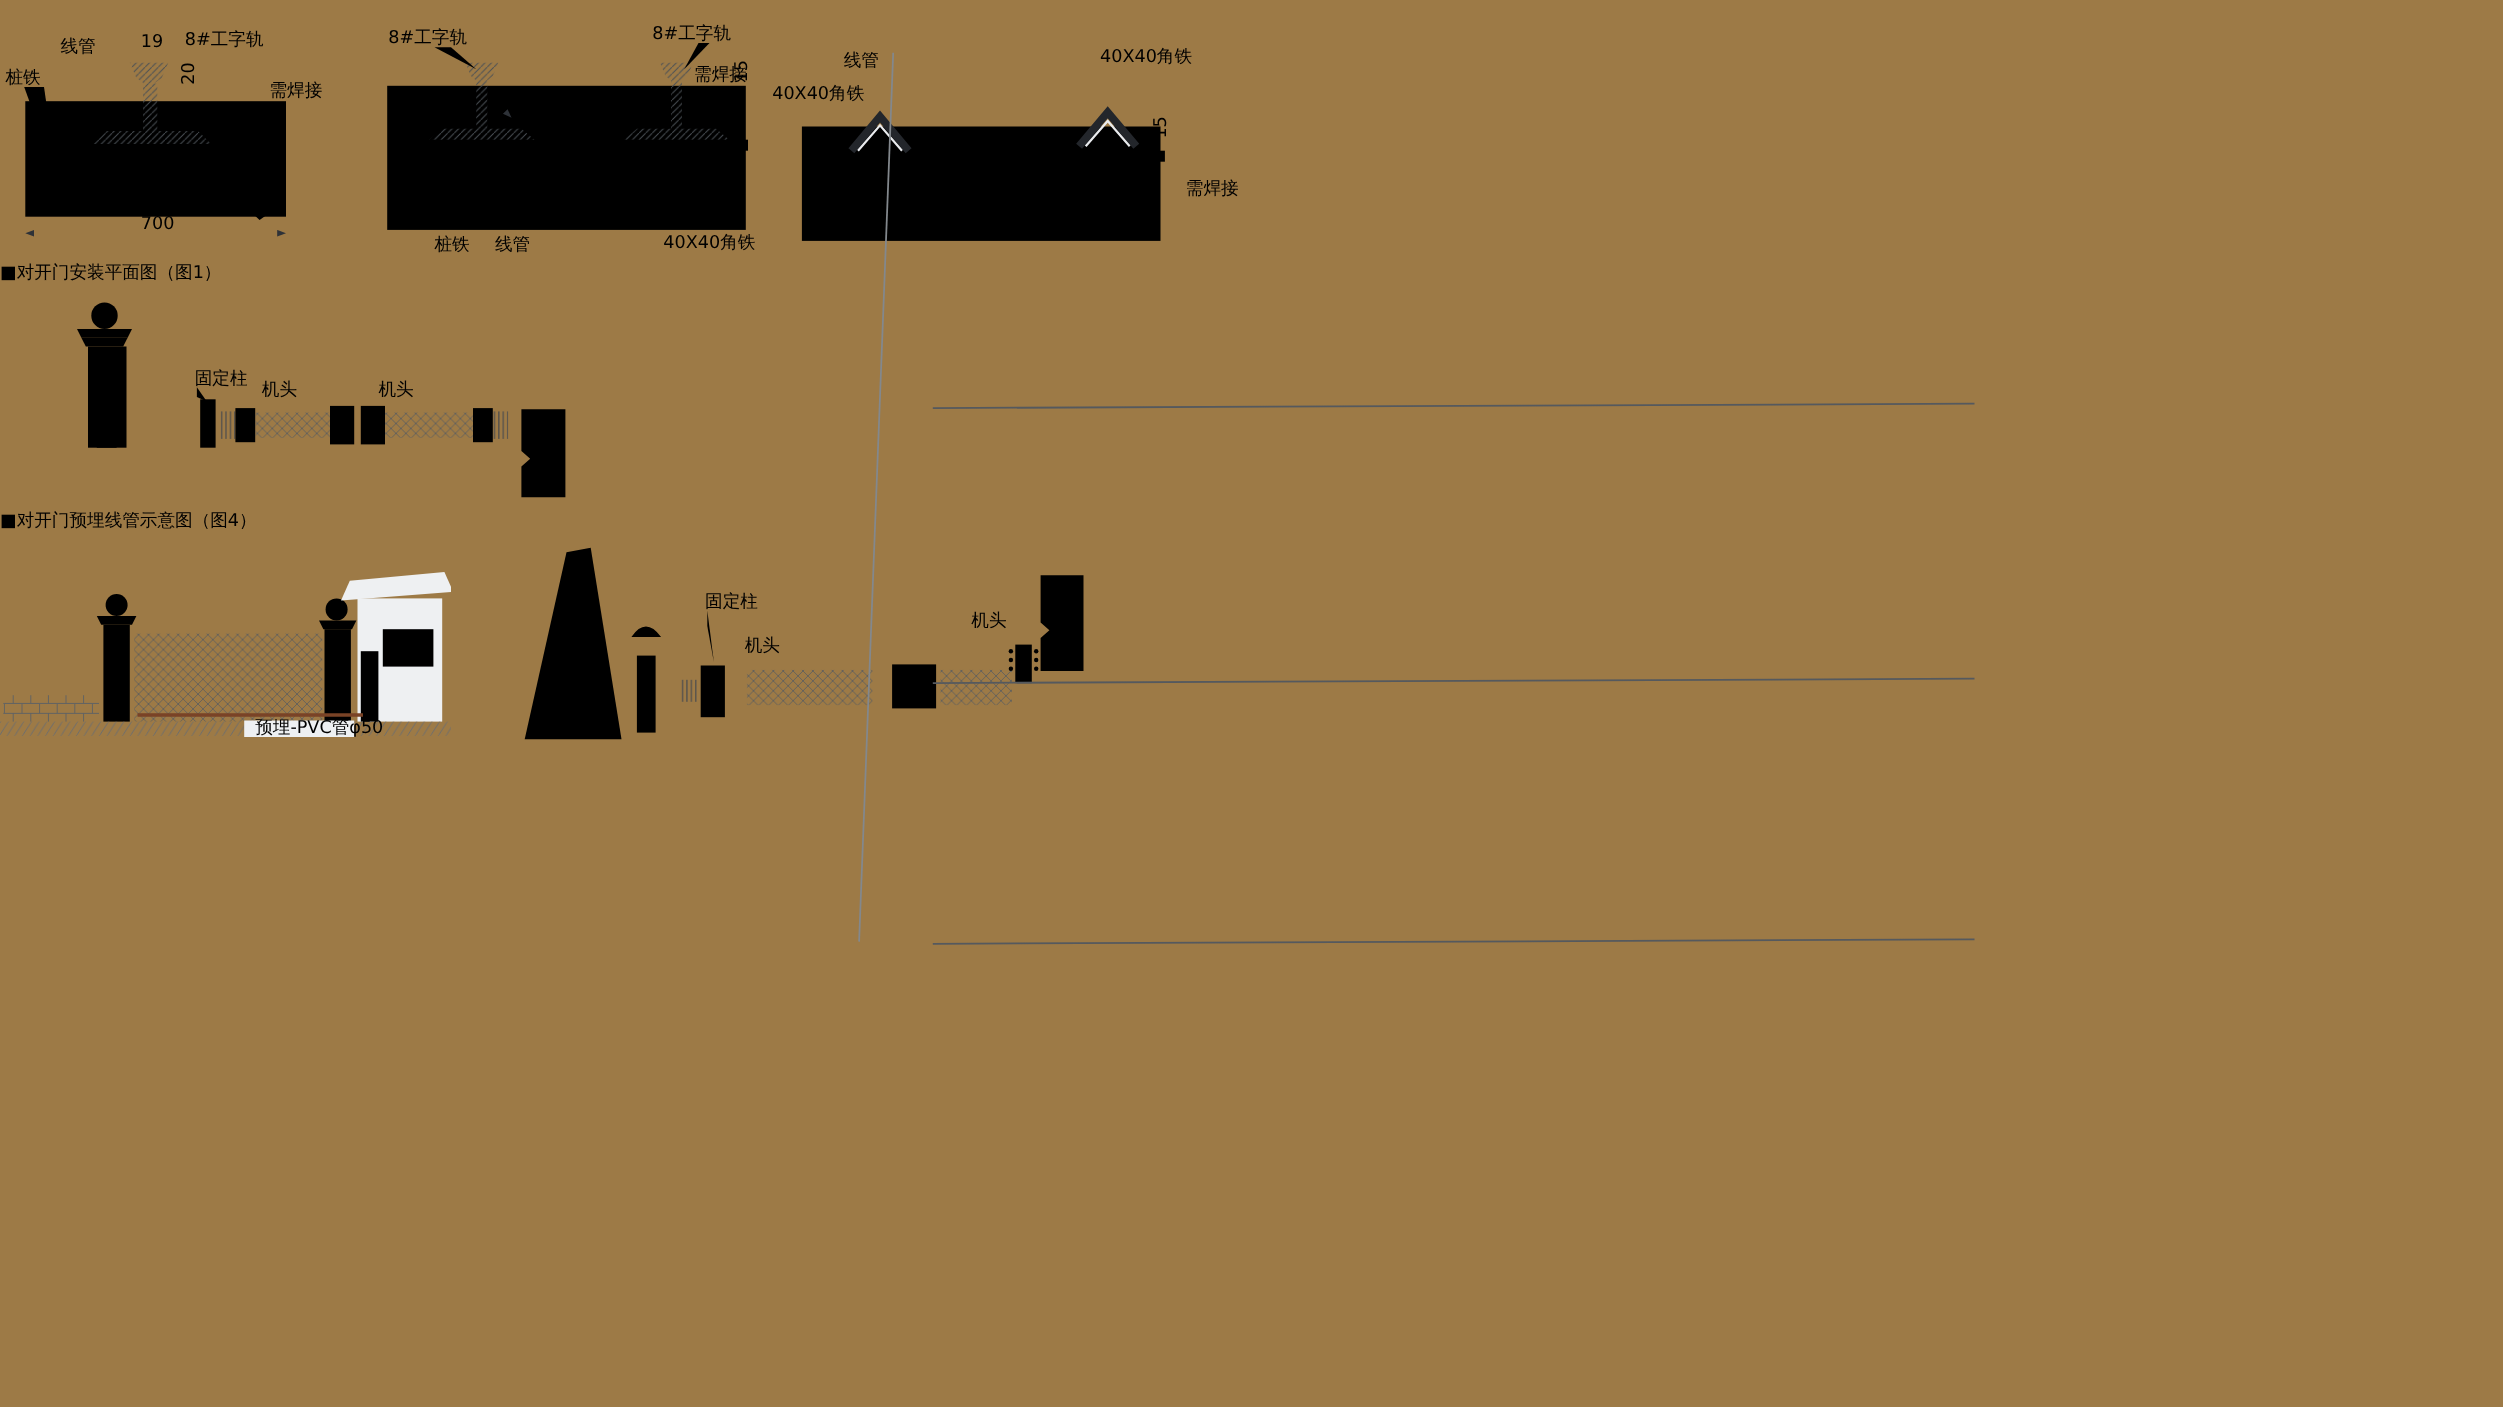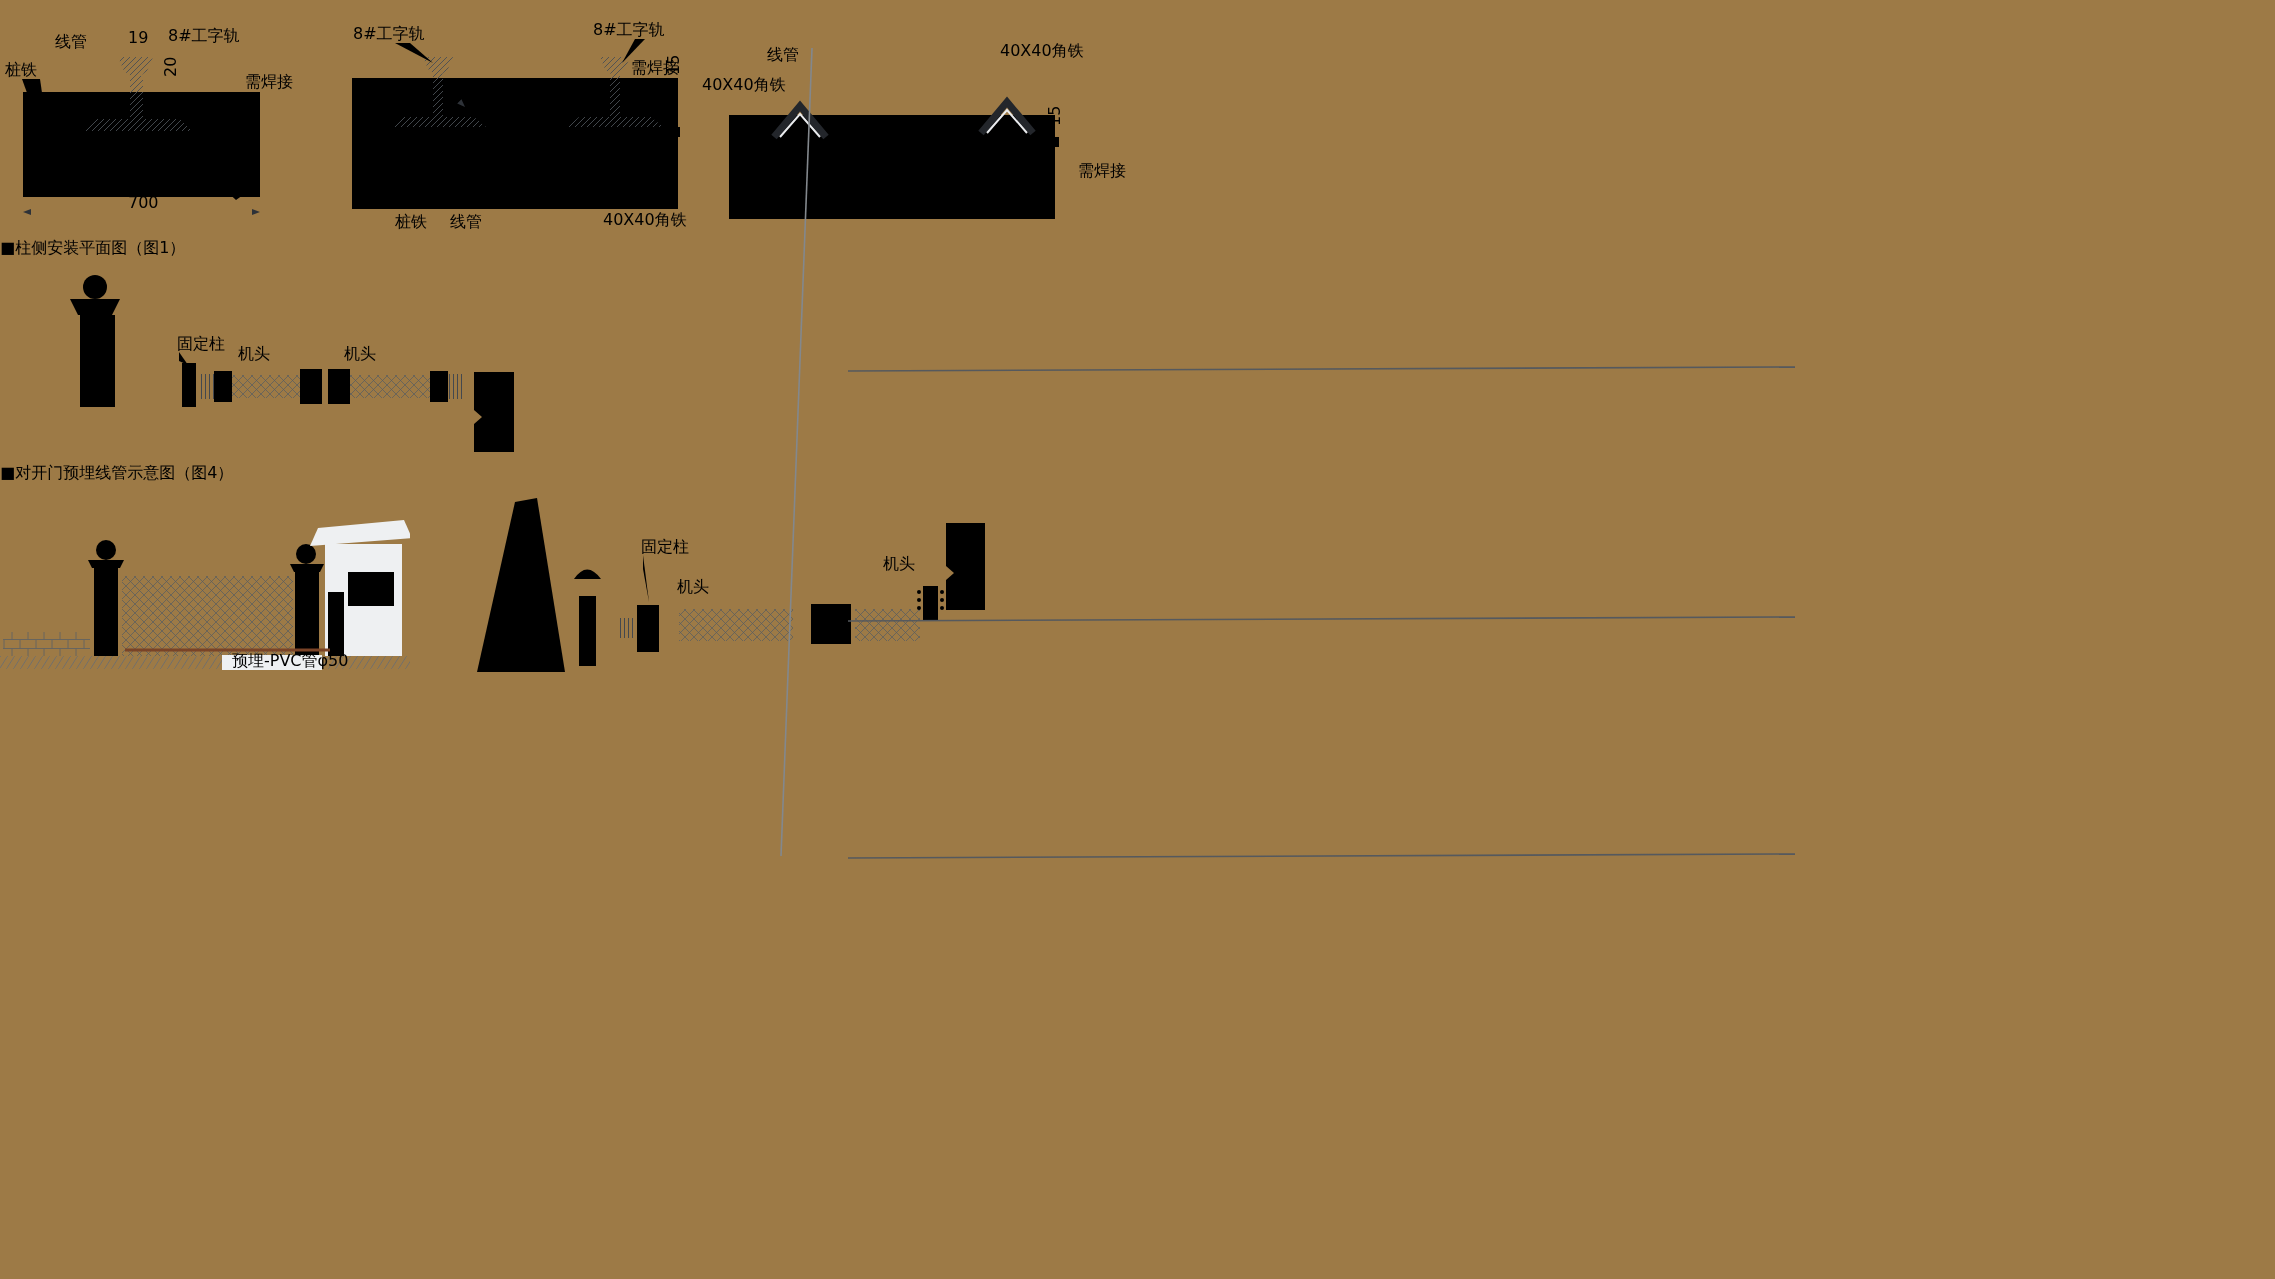--- a/index.html
+++ b/index.html
@@ -233,21 +233,21 @@
       <line x1="382" y1="26" x2="318" y2="78" class="thn"></line>
     <line x1="335" y1="68" x2="368" y2="68" class="thn"></line>
       <line x1="355" y1="81" x2="368" y2="81" class="thn"></line>
     <line x1="364" y1="68" x2="364" y2="81" class="thn"></line>
     <text x="360" y="92" class="md" transform="rotate(-90 360 92)">15</text>
     <text x="378" y="142">需焊接</text>
     <line x1="378" y1="136" x2="356" y2="112" class="thn"></line>
   </svg>
 
   
-  <div class="fig-head" style="left:968px;top:143px"><span class="sq">■</span><span>柱侧安装平面图（图1）</span></div>
+  <div class="fig-head" style="left:968px;top:143px"><span class="sq">■</span><span>对开门安装平面图（图1）</span></div>
 
   <svg style="left:940px;top:150px" width="540" height="200">
     <circle cx="95" cy="28" r="12" class="ln"></circle>
     <polygon points="70,40 120,40 116,48 74,48" class="ln"></polygon>
     <polygon points="74,48 116,48 112,56 78,56" class="ln"></polygon>
     <rect x="80" y="56" width="35" height="92" class="ln"></rect>
     <path d="M88,148 v-68 q9,-10 18,0 v68" class="thn"></path>
     <line x1="62" y1="148" x2="135" y2="148" class="ln"></line>
     <text x="177" y="90" class="sm">固定柱</text>
     <polyline points="179,93 179,102 188,106" class="thn"></polyline>

